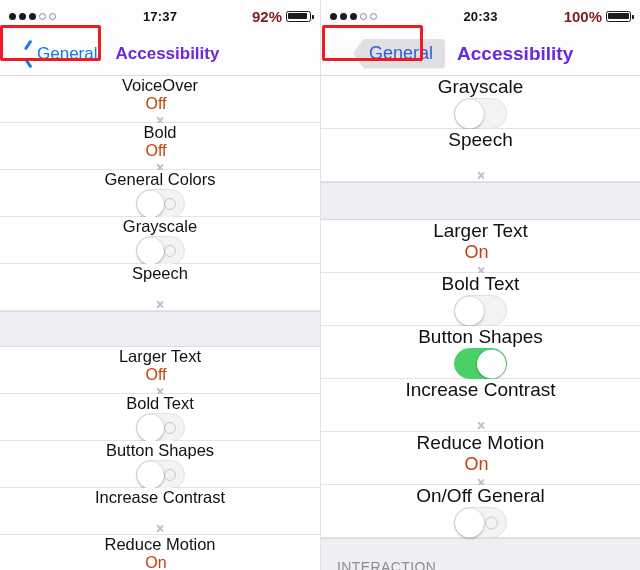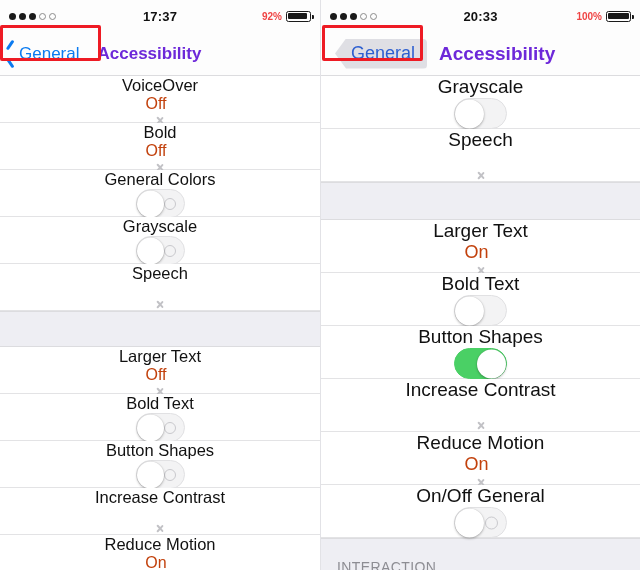--- a/index.html
+++ b/index.html
@@ -47,21 +47,21 @@
     position: absolute; left: 0; right: 0; top: 0; bottom: 0;
     display: flex; align-items: center; justify-content: center;
     font-size: 13px; font-weight: bold; color: #111;
     letter-spacing: 0.2px;
   }
   .batt-wrap {
     margin-left: auto;
     display: flex; align-items: center; gap: 4px;
     position: relative; z-index: 2;
   }
-  .batt-pct { font-size: 10px; font-weight: bold; color: #ef4444; }
+  .batt-pct { font-size: 15px; font-weight: bold; color: #7f1d1d; }
   .batt-icon {
     position: relative;
     width: 25px; height: 11px;
     border: 1.3px solid #1a1a1a;
     border-radius: 2.5px;
     box-sizing: border-box;
     padding: 1.2px;
   }
   .batt-icon::after {
     content: "";
@@ -72,21 +72,21 @@
   }
   .batt-fill { height: 100%; background: #1a1a1a; border-radius: 1px; }
 
   
   .navbar {
     position: relative;
     height: 44px;
     background: #fdfdfd;
     display: flex;
     align-items: center;
-    padding-left: 4px;
+    padding-left: 22px;
     box-sizing: border-box;
     border-bottom: 1px solid #dcdcdf;
   }
   .back-plain {
     display: flex; align-items: center; gap: 2px;
     padding: 2px 6px 2px 2px;
   }
   .chev-back {
     width: 11px; height: 19px;
     position: relative;

